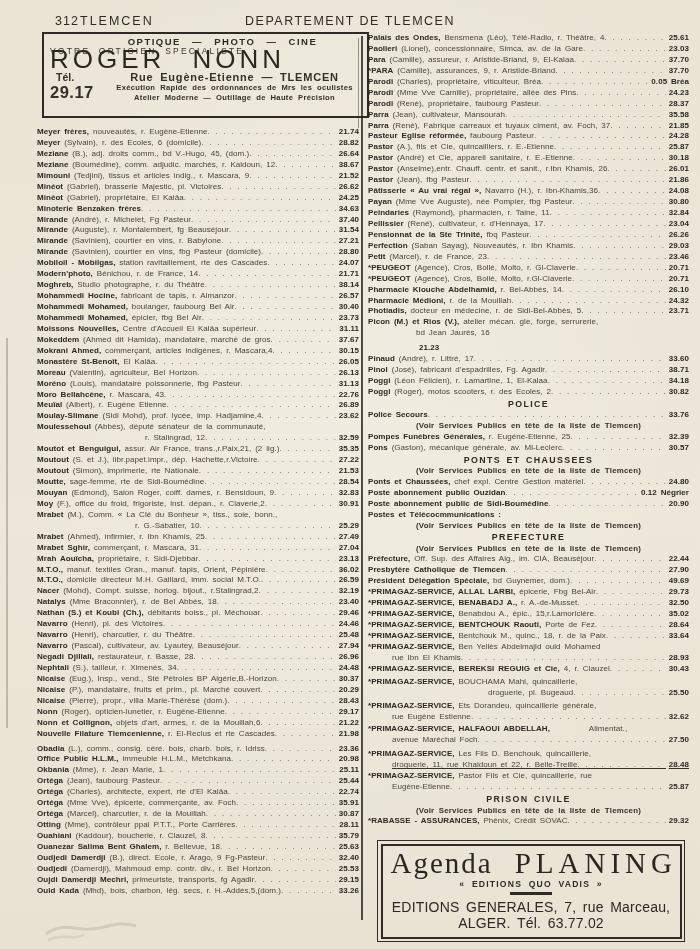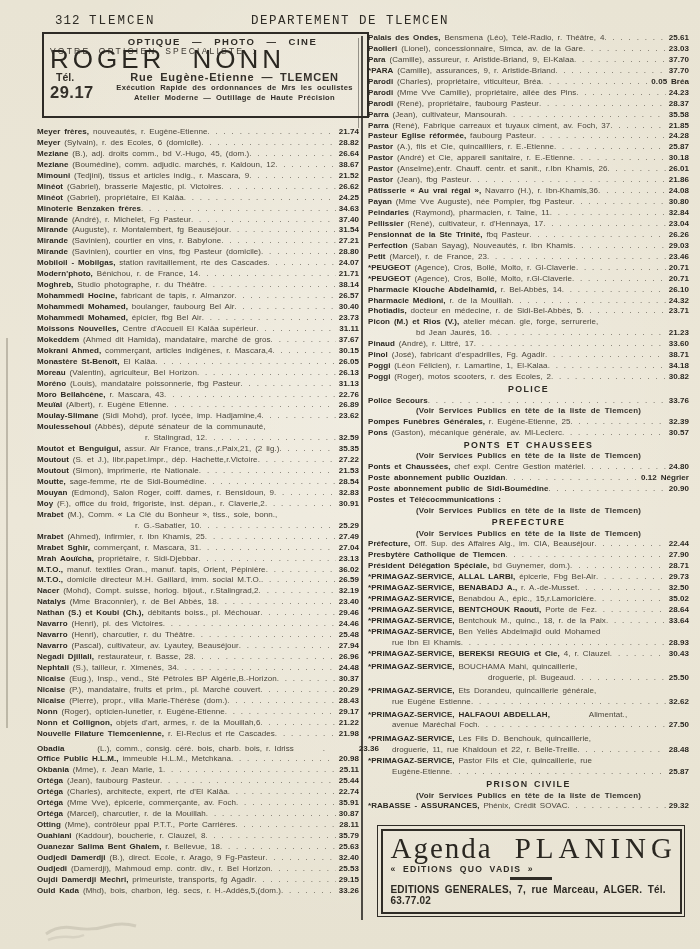--- a/index.html
+++ b/index.html
@@ -5,23 +5,23 @@
   html,body{margin:0;padding:0;}
   .page{
     position:relative;width:700px;height:949px;overflow:hidden;
     background:
       radial-gradient(ellipse at 50% 40%, rgba(255,255,255,.25), rgba(0,0,0,0) 70%),
       linear-gradient(180deg,#e9e4d4 0%,#ece7d8 55%,#e7e2d1 100%);
     font-family:"Liberation Sans",sans-serif;color:#34302a;
   }
   
   .hdr{position:absolute;top:14px;left:0;width:100%;height:20px;
-       font-family:Liberation Mono, monospace;font-size:12.5px;color:#2e2b25;}
+       font-family:Liberation Sans, sans-serif;font-size:12.5px;color:#2e2b25;}
   .hdr .pgnum{position:absolute;left:55px;letter-spacing:1px;}
-  .hdr .city{position:absolute;left:89px;letter-spacing:2px;}
+  .hdr .city{position:absolute;left:80px;letter-spacing:2px;}
   .hdr .dept{position:absolute;left:0;width:100%;text-align:center;letter-spacing:1.5px;}
   
   .adbox{position:absolute;left:42px;top:32px;width:311px;height:80px;
          border:2.5px solid #2e2b26;background:rgba(255,255,255,.06);padding:2px 6px 0 6px;}
   .ad-l1{text-align:center;padding-left:34px;font-weight:700;font-size:9.5px;letter-spacing:1.5px;word-spacing:7px;color:#2f2c26;}
   .ad-l2{font-size:8.5px;letter-spacing:2.2px;margin-top:-1px;color:#3a362f;word-spacing:4px;}
   .ad-name{font-weight:400;font-size:26px;line-height:22px;letter-spacing:4px;word-spacing:16px;color:#2a2721;margin-top:-8px;}
   .ad-row3{display:flex;align-items:baseline;margin-top:1px;}
   .ad-tel-label{font-weight:700;font-size:10.5px;width:52px;padding-left:6px;}
   .ad-addr{flex:1;text-align:center;font-weight:600;font-size:11px;letter-spacing:.8px;word-spacing:3px;}
@@ -41,26 +41,26 @@
   .num{font-weight:700;color:#2b2822;padding-left:3px;}
   .sec-heading{text-align:center;font-weight:700;font-size:8.8px;letter-spacing:1.4px;line-height:11.5px;margin:1px 0 0 0;color:#2c2923;}
   .see-note{text-align:center;font-weight:700;font-size:7.9px;letter-spacing:.2px;word-spacing:2px;line-height:10.6px;color:#33302a;}
   
   .divider{position:absolute;left:361px;top:36px;width:2px;height:884px;background:#2b2823;opacity:.82;}
   .divider2{position:absolute;left:357.5px;top:38px;width:1px;height:90px;background:#2b2823;opacity:.45;}
   .edge-mark{position:absolute;left:6px;top:338px;width:2px;height:390px;background:#55503f;opacity:.30;}
   .smudge{position:absolute;left:42px;top:918px;opacity:.5;filter:blur(.5px);}
   
   .adb-outer{margin:13px 4px 0 9px;border:1.5px solid #2f2c26;padding:2.5px;background:rgba(255,255,255,.05);}
-  .adb-inner{border:2.5px solid #2f2c26;padding:4px 8px 6px 8px;text-align:left;}
+  .adb-inner{border:2.5px solid #2f2c26;padding:4px 8px 6px 8px;text-align:center;}
   .adb-title{font-family:"Liberation Serif",serif;color:#2a2721;font-size:29px;line-height:27px;letter-spacing:2px;white-space:nowrap;}
   .adb-title .t-b{letter-spacing:5px;margin-left:22px;}
   .adb-sub{font-weight:700;font-size:8.6px;letter-spacing:1.2px;word-spacing:3px;margin-top:2px;color:#2f2c26;}
   .adb-bar{width:42px;height:3px;background:#2f2c26;margin:3px auto 4px auto;}
-  .adb-footer{font-weight:700;font-size:10px;letter-spacing:.2px;word-spacing:2.5px;color:#2c2923;}
+  .adb-footer{font-weight:400;font-size:14px;letter-spacing:.2px;word-spacing:2.5px;color:#2c2923;}
 </style>
 </head>
 <body>
 
 <div class="page">
 
   <div class="hdr">
     <span class="pgnum">312</span>
     <span class="city">TLEMCEN</span>
     <div class="dept">DEPARTEMENT DE TLEMCEN</div>
@@ -410,21 +410,21 @@
         <span class="dt">&nbsp;objets d'art, armes, r. de la Mouillah,6</span>
         <span class="leader"></span>
         <span class="num">21.22</span>
       </div>
       <div class="row">
         <span class="nm">Nouvelle Filature Tlemcenienne,</span>
         <span class="dt">&nbsp;r. El-Reclus et rte Cascades</span>
         <span class="leader"></span>
         <span class="num">21.98</span>
       </div>
-      <div class="row" style="margin-top: 4px; gap: 29px;">
+      <div class="row" style="margin-top: 4px;">
         <span class="nm">Obadia</span>
         <span class="dt">&nbsp;(L.), comm., consig. céré. bois, charb. bois, r. Idriss</span>
         <span class="leader"></span>
         <span class="num">23.36</span>
       </div>
       <div class="row">
         <span class="nm">Office Public H.L.M.,</span>
         <span class="dt">&nbsp;immeuble H.L.M., Metchkana</span>
         <span class="leader"></span>
         <span class="num">20.98</span>
@@ -658,21 +658,21 @@
         <div class="row">
           <span class="nm">Photiadis,</span>
           <span class="dt">&nbsp;docteur en médecine, r. de Sidi-Bel-Abbès, 5</span>
           <span class="leader"></span>
           <span class="num">23.71</span>
         </div>
         <div class="row">
           <span class="nm">Picon (M.) et Rios (V.),</span>
           <span class="dt">&nbsp;atelier mécan. gle, forge, serrurerie,</span>
         </div>
-        <div class="row" style="padding-left: 48px;">
+        <div class="row" style="padding-left: 48px; flex-direction: column;">
           <span class="dt">bd Jean Jaurès, 16</span>
           <span class="leader"></span>
           <span class="num">21.23</span>
         </div>
         <div class="row">
           <span class="nm">Pinaud</span>
           <span class="dt">&nbsp;(André), r. Littré, 17</span>
           <span class="leader"></span>
           <span class="num">33.60</span>
         </div>
@@ -745,21 +745,21 @@
         </div>
         <div class="row">
           <span class="nm">Presbytère Catholique de Tlemcen</span>
           <span class="leader"></span>
           <span class="num">27.90</span>
         </div>
         <div class="row">
           <span class="nm">Président Délégation Spéciale,</span>
           <span class="dt">&nbsp;bd Guynemer, dom.)</span>
           <span class="leader"></span>
-          <span class="num">28.71</span>
+          <span class="num">49.69</span>
         </div>
         <div class="row">
           <span class="nm">*PRIMAGAZ-SERVICE, ALLAL LARBI,</span>
           <span class="dt">&nbsp;épicerie, Fbg Bel-Air</span>
           <span class="leader"></span>
           <span class="num">29.73</span>
         </div>
         <div class="row">
           <span class="nm">*PRIMAGAZ-SERVICE, BENABADJ A.,</span>
           <span class="dt">&nbsp;r. A.-de-Musset</span>
@@ -823,21 +823,21 @@
         </div>
         <div class="row" style="padding-left: 24px;">
           <span class="dt">avenue Maréchal Foch</span>
           <span class="leader"></span>
           <span class="num">27.50</span>
         </div>
         <div class="row" style="margin-top: 3px;">
           <span class="nm">*PRIMAGAZ-SERVICE,</span>
           <span class="dt">&nbsp;Les Fils D. Benchouk, quincaillerie,</span>
         </div>
-        <div class="row" style="padding-left: 24px;">
+        <div class="row" style="padding-left: 24px; text-decoration: underline;">
           <span class="dt">droguerie, 11, rue Khaldoun et 22, r. Belle-Treille</span>
           <span class="leader"></span>
           <span class="num">28.48</span>
         </div>
         <div class="row">
           <span class="nm">*PRIMAGAZ-SERVICE,</span>
           <span class="dt">&nbsp;Pastor Fils et Cie, quincaillerie, rue</span>
         </div>
         <div class="row" style="padding-left: 24px;">
           <span class="dt">Eugène-Etienne</span>

